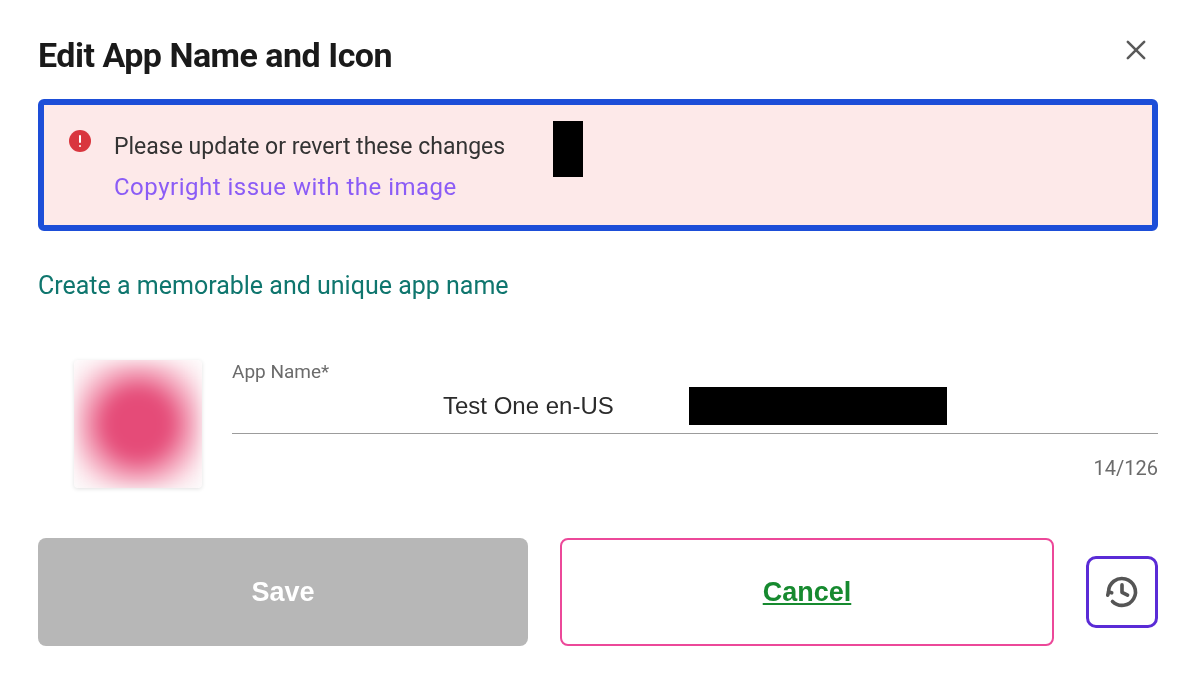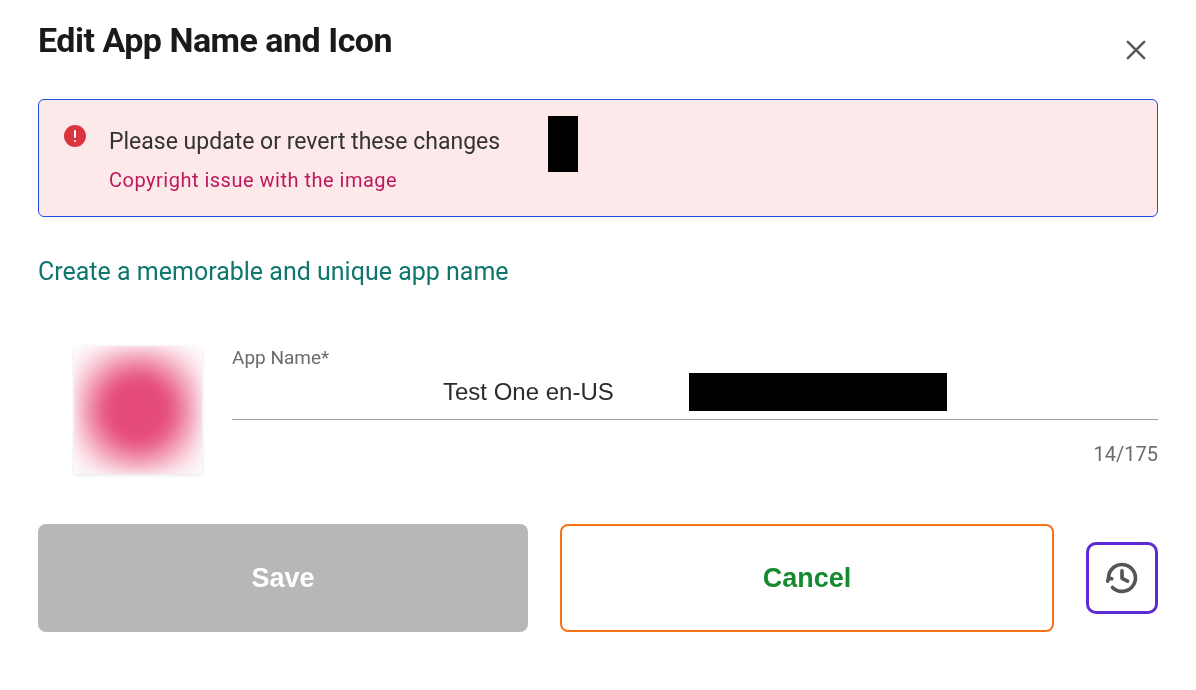--- a/index.html
+++ b/index.html
@@ -11,21 +11,21 @@
       font-family: -apple-system, BlinkMacSystemFont, "Segoe UI", Roboto, Helvetica, Arial, sans-serif;
       background: #ffffff;
       width: 1196px;
       height: 690px;
       padding: 20px 38px;
       color: #2d2d2d;
     }
     .header-row {
       display: flex;
       justify-content: space-between;
-      align-items: flex-start;
+      align-items: flex-end;
       margin-bottom: 24px;
     }
     .page-title {
       font-size: 34px;
       font-weight: 700;
       letter-spacing: -0.5px;
       color: #1a1a1a;
     }
     .close-btn {
       background: none;
@@ -34,21 +34,21 @@
       padding: 8px;
       margin-top: 8px;
     }
     .close-btn svg {
       width: 28px;
       height: 28px;
       stroke: #5a5a5a;
       stroke-width: 2.2;
     }
     .alert-box {
-      border: 1px solid #1d4ed8;
+      border: 6px solid #1d4ed8;
       background: #fde9e9;
       border-radius: 6px;
       padding: 20px 24px 24px 24px;
       display: flex;
       align-items: flex-start;
       gap: 22px;
       margin-bottom: 40px;
     }
     .alert-icon {
       flex-shrink: 0;
@@ -61,22 +61,22 @@
     }
     .alert-title {
       font-size: 23px;
       color: #333;
       margin-bottom: 6px;
       display: flex;
       align-items: center;
       gap: 48px;
     }
     .alert-sub {
-      font-size: 20px;
-      color: #be185d;
+      font-size: 24px;
+      color: #8b5cf6;
       letter-spacing: 0.5px;
     }
     .redaction-sm {
       display: inline-block;
       width: 30px;
       height: 56px;
       background: #000;
       vertical-align: middle;
       margin-top: -4px;
       margin-bottom: -10px;
@@ -164,21 +164,22 @@
       justify-content: center;
     }
     .btn-save {
       background: #b7b7b7;
       color: #ffffff;
       border: none;
     }
     .btn-cancel {
       background: #ffffff;
       color: #168a2f;
-      border: 2px solid #f97316;
+      border: 2px solid #ec4899;
+      text-decoration: underline;
     }
     .btn-history {
       width: 72px;
       height: 72px;
       flex: 0 0 72px;
       border: 3.5px solid #5a2bd6;
       border-radius: 10px;
       background: #ffffff;
       display: flex;
       align-items: center;
@@ -226,21 +227,21 @@
 <div class="form-row">
   <div class="app-icon-wrap">
     <div class="app-icon"></div>
   </div>
   <div class="field-col">
     <label class="field-label">App Name*</label>
     <div class="input-row">
       <input type="text" class="app-name-input" value="Test One en-US" style="">
       <div class="redaction-lg"></div>
     </div>
-    <div class="char-counter">14/175</div>
+    <div class="char-counter">14/126</div>
   </div>
 </div>
 
 <div class="button-row">
   <button class="btn btn-save">Save</button>
   <button class="btn btn-cancel">Cancel</button>
   <button class="btn-history">
     <svg viewBox="0 0 24 24">
       <path d="M3.5 12 a8.5 8.5 0 1 1 2.5 6" stroke-linecap="round"></path>
       <path d="M3 14 L3.5 12 L5.5 12.5" stroke-linecap="round" stroke-linejoin="round"></path>

